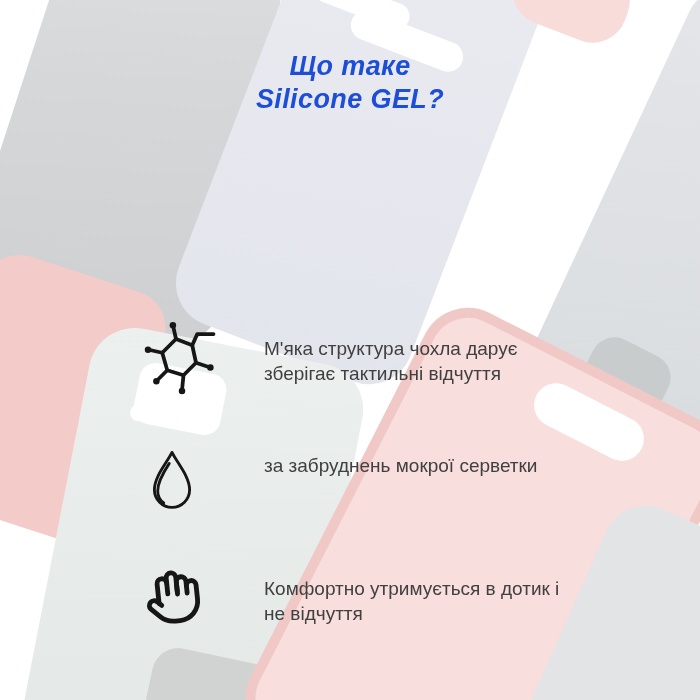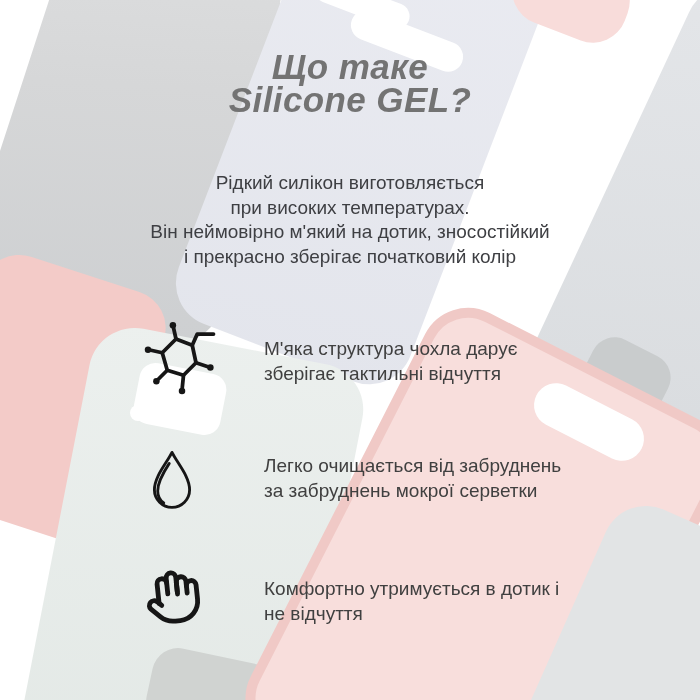--- a/index.html
+++ b/index.html
@@ -30,22 +30,22 @@
   .c-mint-cam{left:136px;top:368px;width:88px;height:62px;transform:rotate(11deg);border-radius:16px;background:#fff;}
   .c-mint-dot{left:130px;top:405px;width:16px;height:16px;border-radius:50%;background:#fff;}
   .c-bg2{left:148px;top:658px;width:150px;height:80px;transform:rotate(12deg);border-radius:26px;background:#d0d3d1;}
   .c-pink{left:320px;top:340px;width:330px;height:480px;transform:rotate(27deg);border-radius:48px;
         background:#f8dedc;border:10px solid #f0c9c6;box-sizing:border-box;}
   .c-pink-cap{left:530px;top:400px;width:118px;height:44px;transform:rotate(27deg);border-radius:22px;background:#fff;}
   .c-br{left:548px;top:548px;width:340px;height:300px;transform:rotate(24deg);border-radius:44px;background:#e2e4e5;}
 
   
   .title{position:absolute;top:50px;left:0;right:0;text-align:center;z-index:5;
-         font-weight:bold;font-style:italic;font-size:35px;line-height:33px;
-         letter-spacing:.4px;color:#737373;}
+         font-weight:bold;font-style:italic;font-size:27px;line-height:33px;
+         letter-spacing:.4px;color:#1d4ed8;}
   .intro{position:absolute;top:171px;left:0;right:0;text-align:center;z-index:5;
          font-size:19px;line-height:24.5px;color:#3e3f43;}
   .ftext{position:absolute;left:264px;z-index:5;font-size:19px;line-height:25px;color:#404040;}
   .ftext.f1{top:336px;}
   .ftext.f2{top:453px;}
   .ftext.f3{top:576px;}
   .icon{position:absolute;z-index:5;}
   .icon.i1{left:141px;top:317px;width:80px;height:84px;}
   .icon.i2{left:145px;top:448px;width:54px;height:66px;}
   .icon.i3{left:144px;top:564px;width:58px;height:66px;transform:rotate(-6deg);}
@@ -74,26 +74,20 @@
     <div class="case c-pink"></div>
     <div class="case c-pink-cap"></div>
     <div class="case c-br"></div>
   </div>
 
   <header class="title">
     <div>Що таке</div>
     <div>Silicone GEL?</div>
   </header>
 
-  <div class="intro">
-    <div>Рідкий силікон виготовляється</div>
-    <div>при високих температурах.</div>
-    <div>Він неймовірно м'який на дотик, зносостійкий</div>
-    <div>і прекрасно зберігає початковий колір</div>
-  </div>
 
   <div class="icon i1">
     <svg viewBox="0 0 64 64" fill="none" stroke="#161616" stroke-width="3" stroke-linecap="round" stroke-linejoin="round">
       <path d="M28,16 L41,21 L44,35 L34,45 L21,41 L17,27 Z"></path>
       <path d="M28,16 L26,7"></path>
       <circle cx="25.5" cy="5" r="2.6" fill="#161616" stroke="none"></circle>
       <path d="M41,21 L45,12 L58,12"></path>
       <path d="M44,35 L53,38"></path>
       <circle cx="55.5" cy="38.8" r="2.6" fill="#161616" stroke="none"></circle>
       <path d="M34,45 L33,55"></path>
@@ -109,21 +103,20 @@
     <div>зберігає тактильні відчуття</div>
   </div>
 
   <div class="icon i2">
     <svg viewBox="0 0 48 60" fill="none" stroke="#161616" stroke-width="2.6" stroke-linecap="round" stroke-linejoin="round">
       <path d="M24,4 C29,14 40,26 40,38 A16,16 0 0 1 8,38 C8,26 19,14 24,4 Z"></path>
       <path d="M21.5,14 Q11,30 11,39 Q11,46 16.5,50"></path>
     </svg>
   </div>
   <div class="ftext f2">
-    <div>Легко очищається від забруднень</div>
     <div>за забруднень мокрої серветки</div>
   </div>
 
   <div class="icon i3">
     <svg viewBox="0 0 24 24" fill="none" stroke="#161616" stroke-width="2" stroke-linecap="round" stroke-linejoin="round">
       <path d="M18 11V6a2 2 0 0 0-4 0v5"></path>
       <path d="M14 10V4a2 2 0 0 0-4 0v2"></path>
       <path d="M10 10.5V6a2 2 0 0 0-4 0v8"></path>
       <path d="M18 8a2 2 0 1 1 4 0v6a8 8 0 0 1-8 8h-2c-2.8 0-4.5-.86-5.99-2.34l-3.6-3.6a2 2 0 0 1 2.83-2.82L7 15"></path>
     </svg>

